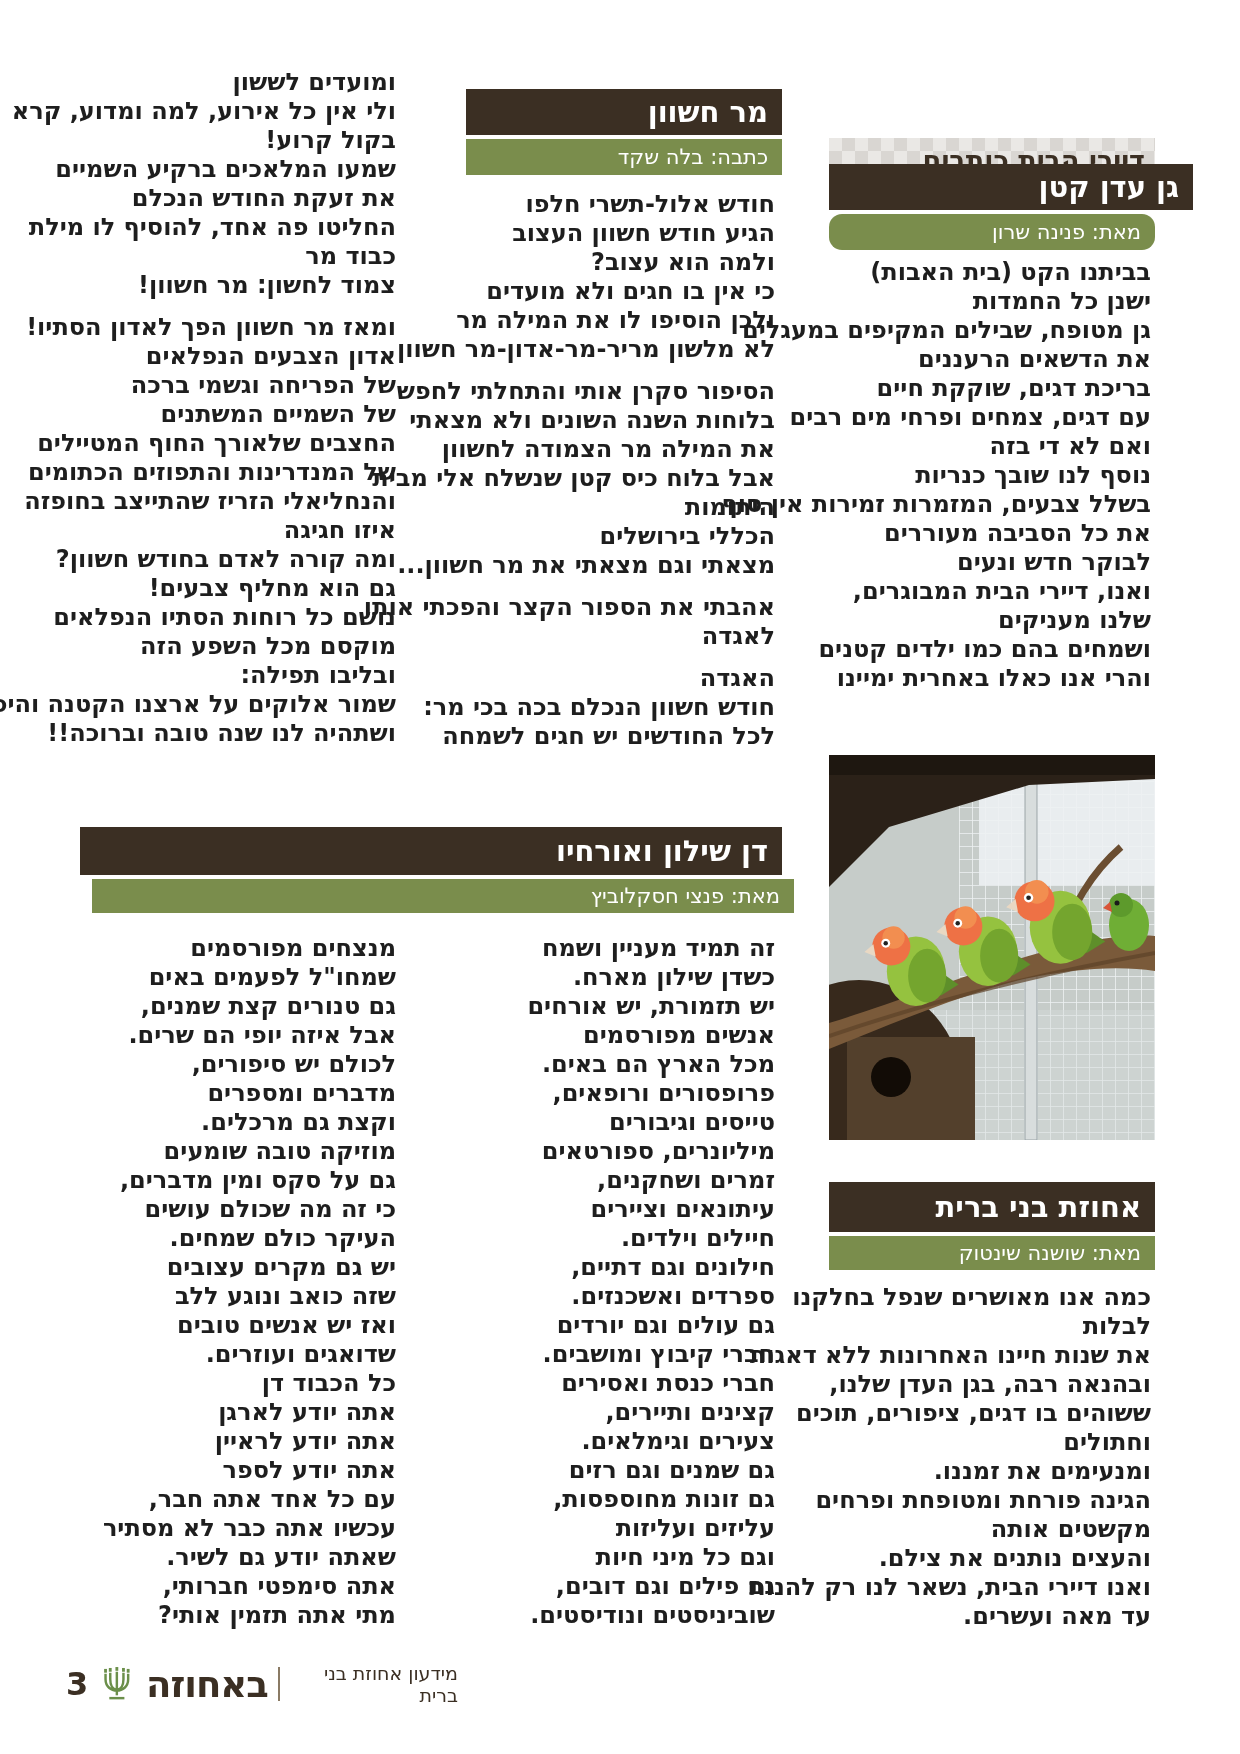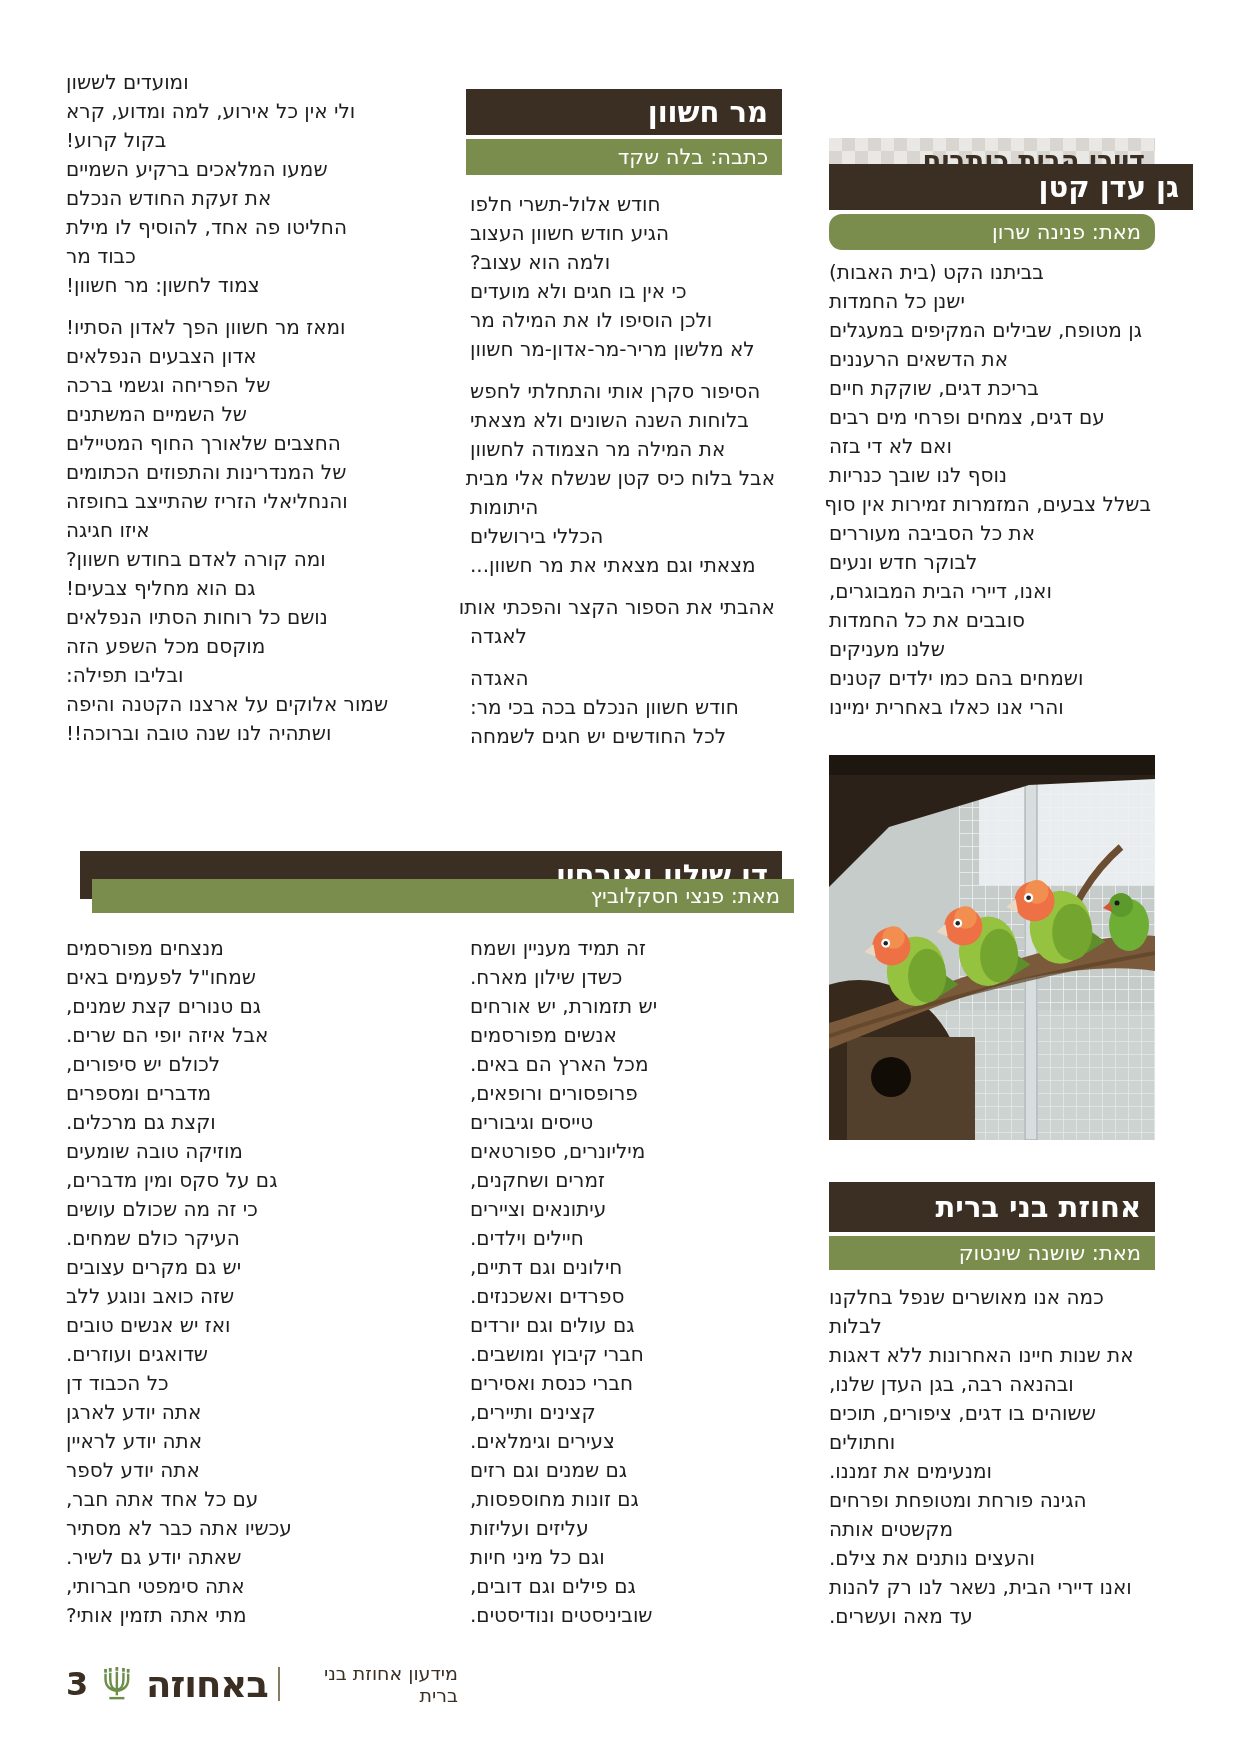--- a/index.html
+++ b/index.html
@@ -20,21 +20,21 @@
   }
   .hdr{
     position:absolute; background:var(--brown); color:#ffffff; font-weight:bold;
     font-size:29px; display:flex; align-items:center; box-sizing:border-box; padding:12px 14px;
   }
   .sub{
     position:absolute; background:var(--olive); color:#ffffff;
     font-size:21px; display:flex; align-items:center; box-sizing:border-box; padding:0 14px;
   }
   .col{
-    position:absolute; font-size:20px; line-height:29px; text-align:left; color:var(--ink);
+    position:absolute; font-size:24px; line-height:29px; text-align:right; color:var(--ink);font-weight:bold;
   }
   .col .line{white-space:nowrap;}
   .col .gap{height:13px;}
   .photo{position:absolute; overflow:hidden;}
   .footer{
     position:absolute; display:flex; align-items:center; gap:10px; color:var(--brown);
   }
   .f-label{font-size:19px;}
   .f-div{width:2px; height:34px; background:#8a7a64;}
   .f-logo{font-size:37px; font-weight:800; letter-spacing:-1px;}
@@ -59,21 +59,20 @@
       <div class="line">גן מטופח, שבילים המקיפים במעגלים</div>
       <div class="line">את הדשאים הרעננים</div>
       <div class="line">בריכת דגים, שוקקת חיים</div>
       <div class="line">עם דגים, צמחים ופרחי מים רבים</div>
       <div class="line">ואם לא די בזה</div>
       <div class="line">נוסף לנו שובך כנריות</div>
       <div class="line">בשלל צבעים, המזמרות זמירות אין סוף</div>
       <div class="line">את כל הסביבה מעוררים</div>
       <div class="line">לבוקר חדש ונעים</div>
       <div class="line">ואנו, דיירי הבית המבוגרים,</div>
-      <div class="line">סובבים את כל החמדות</div>
       <div class="line">שלנו מעניקים</div>
       <div class="line">ושמחים בהם כמו ילדים קטנים</div>
       <div class="line">והרי אנו כאלו באחרית ימיינו</div>
     </div>
 
   <div class="hdr" style="left:466px; top:89px; width:316px; height:46px;">
     <span>מר חשוון</span>
   </div>
   <div class="sub" style="left:466px; top:139px; width:316px; height:36px;">כתבה: בלה שקד</div>
   <div class="col" style="left:470px; top:190px; width:305px;">
@@ -162,21 +161,21 @@
       <use href="#lovebird" transform="translate(222,210) scale(1.18)"></use>
       <g transform="translate(300,196)">
         <ellipse cx="0" cy="-26" rx="20" ry="26" fill="#6fae35"></ellipse>
         <circle cx="-8" cy="-46" r="12" fill="#5d9a2c"></circle>
         <polygon points="-19,-49 -26,-43 -17,-39" fill="#d85438"></polygon>
         <circle cx="-12" cy="-48" r="2.5" fill="#1a1a1a"></circle>
       </g>
     </svg>
   </div>
 
-  <div class="hdr" style="left:80px; top:827px; width:702px; height:48px;margin-top:24px;">
+  <div class="hdr" style="left:80px; top:827px; width:702px; height:48px;">
     <span>דן שילון ואורחיו</span>
   </div>
   <div class="sub" style="left:92px; top:879px; width:702px; height:34px;">מאת: פנצי חסקלוביץ</div>
   <div class="col" style="left:470px; top:934px; width:305px;">
       <div class="line">זה תמיד מעניין ושמח</div>
       <div class="line">כשדן שילון מארח.</div>
       <div class="line">יש תזמורת, יש אורחים</div>
       <div class="line">אנשים מפורסמים</div>
       <div class="line">מכל הארץ הם באים.</div>
       <div class="line">פרופסורים ורופאים,</div>

